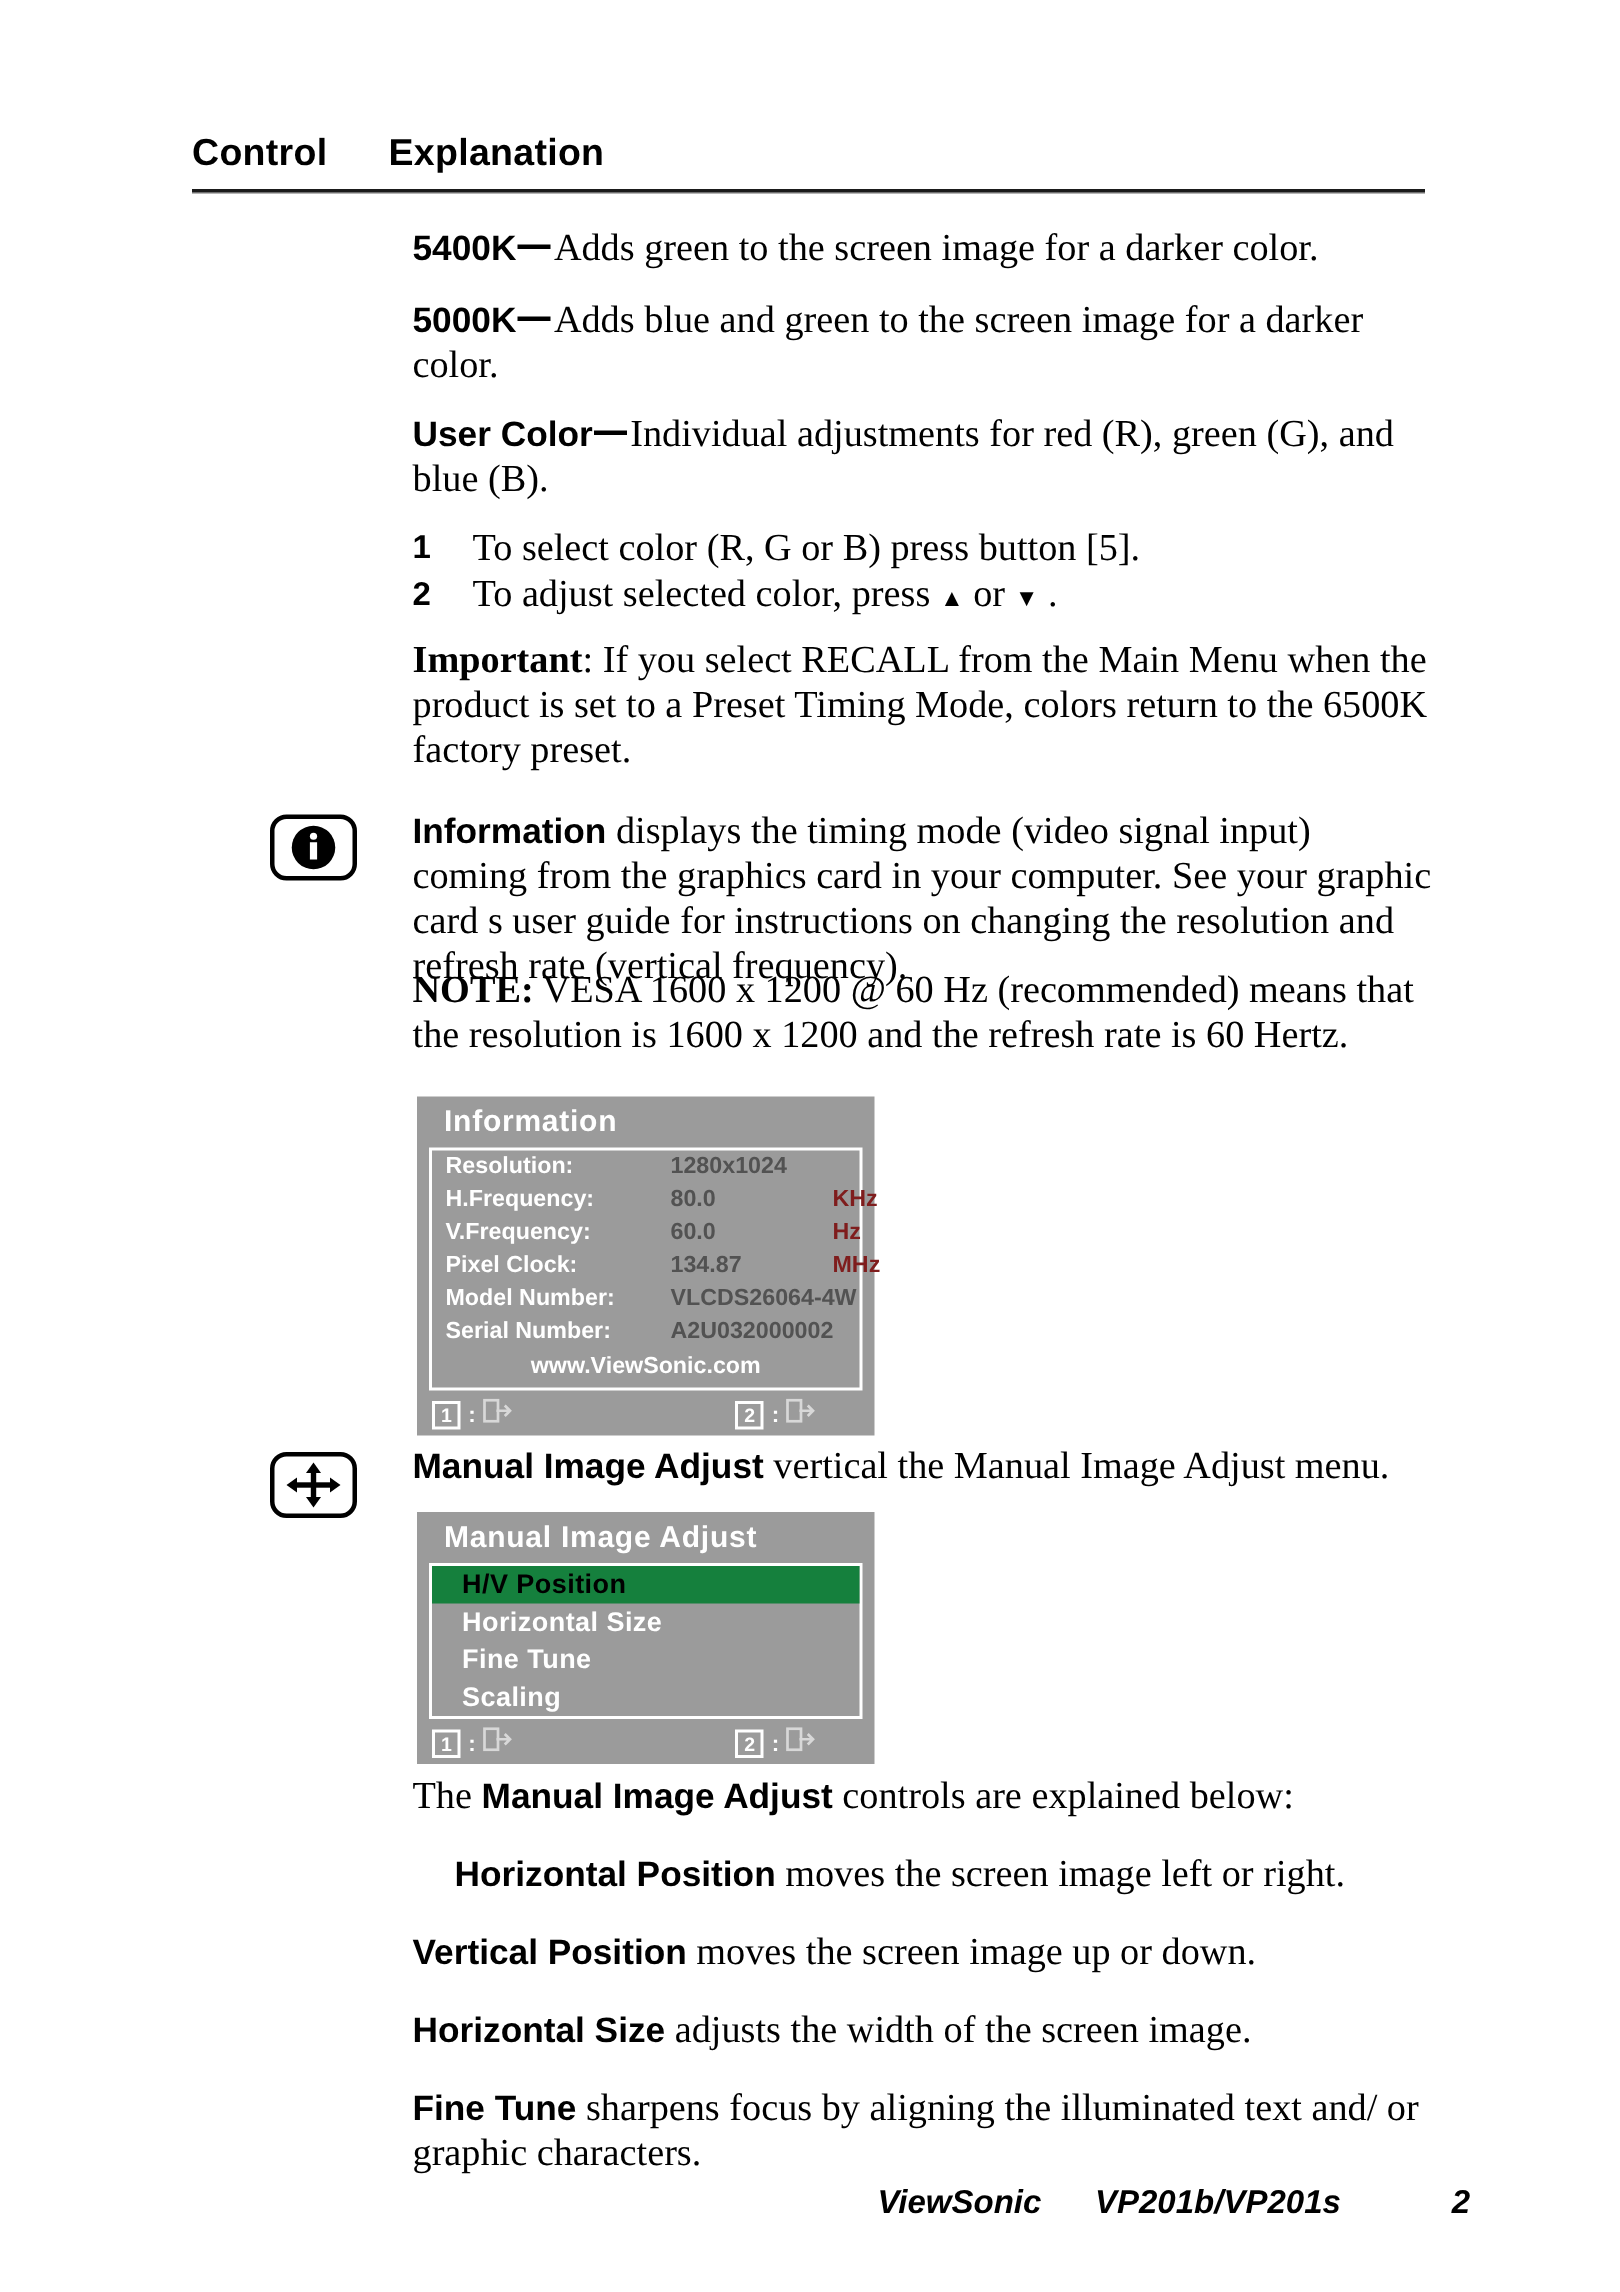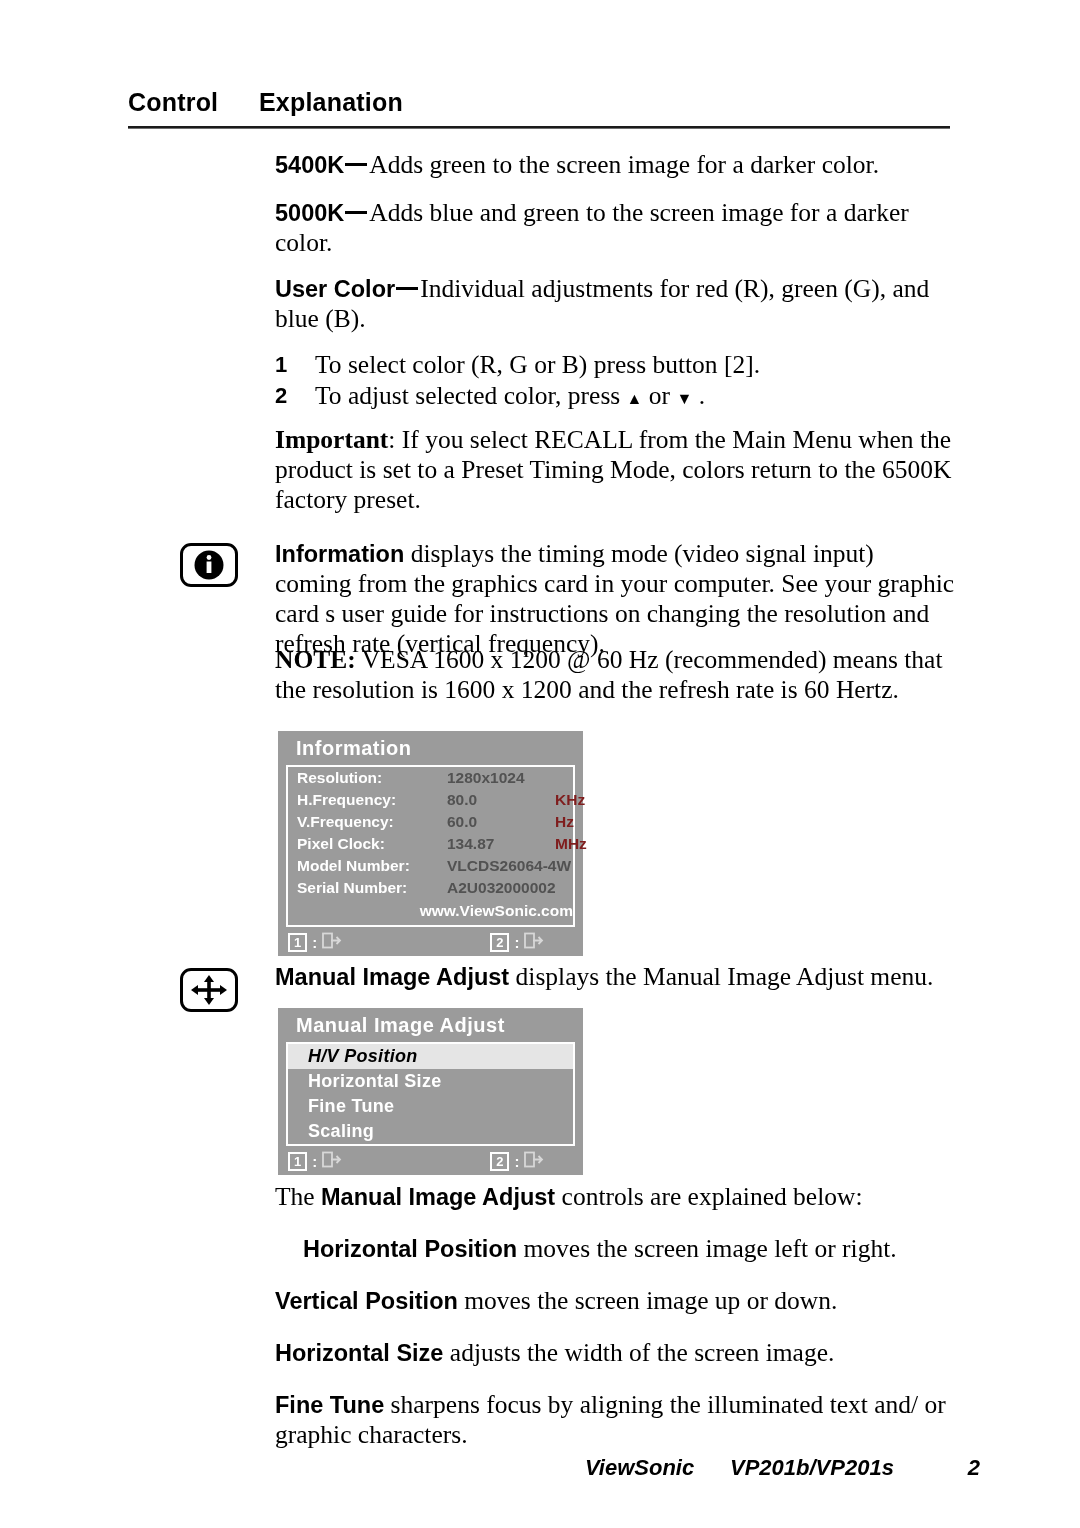--- a/index.html
+++ b/index.html
@@ -133,21 +133,21 @@
     white-space: nowrap;
   }
   .osd-label { color: #ffffff; width: 150px; flex: none; }
   .osd-value { color: #525252; width: 108px; flex: none; }
   .osd-unit  { color: #7f1d1d; }
   .osd-value.wide { width: auto; }
   .osd-www {
     color: #ffffff;
     font-weight: bold;
     font-size: 15.5px;
-    text-align: right;
+    text-align: center;
     padding: 3px 0 5px 0;
   }
   .osd-foot {
     display: flex;
     align-items: center;
     padding: 3px 10px 3px 10px;
     margin-top: 2px;
   }
   .key-box {
     display: inline-block;
@@ -163,23 +163,22 @@
 
   
   .osd-item {
     color: #ffffff;
     font-weight: bold;
     font-size: 18px;
     padding: 2px 0 2px 20px;
     letter-spacing: 0.3px;
   }
   .osd-item.selected {
-    background: #e5e5e5;
+    background: #15803d;
     color: #000000;
-    font-style: italic;
   }
 
   
   .footer {
     position: absolute;
     left: 585px;
     top: 1455px;
     width: 395px;
     display: flex;
     align-items: baseline;
@@ -209,21 +208,21 @@
   <span class="b">5000K</span><span class="emdash"></span><span>Adds blue and green to the screen image for a darker color.</span>
 </div>
 
 <div class="col" style="top:274px;">
   <span class="b">User Color</span><span class="emdash"></span><span>Individual adjustments for red (R), green (G), and blue (B).</span>
 </div>
 
 <div class="steps">
   <div class="step">
     <span class="step-num">1</span>
-    <span>To select color (R, G or B) press button [2].</span>
+    <span>To select color (R, G or B) press button [5].</span>
   </div>
   <div class="step">
     <span class="step-num">2</span>
     <span><span>To adjust selected color, press </span><span class="arrow-up"></span><span> or </span><span class="arrow-dn"></span><span> .</span></span>
   </div>
 </div>
 
 <div class="col wide" style="top:425px;">
   <span class="serif-b">Important</span><span>: If you select RECALL from the Main Menu when the product is set to a Preset Timing Mode, colors return to the 6500K factory preset.</span>
 </div>
@@ -304,21 +303,21 @@
       <rect x="24.2" y="8" width="3.6" height="22"></rect>
       <polygon points="26,4 31,11 21,11"></polygon>
       <polygon points="26,34 31,27 21,27"></polygon>
       <polygon points="8,19 15,24 15,14"></polygon>
       <polygon points="44,19 37,24 37,14"></polygon>
     </g>
   </svg>
 </div>
 
 <div class="col wide" style="top:962px;">
-  <span class="b">Manual Image Adjust</span><span> displays the Manual Image Adjust menu.</span>
+  <span class="b">Manual Image Adjust</span><span> vertical the Manual Image Adjust menu.</span>
 </div>
 
 <div class="osd" style="left:278px; top:1008px; width:305px;">
   <div class="osd-title">Manual Image Adjust</div>
   <div class="osd-frame">
     <div class="osd-item selected">H/V Position</div>
     <div class="osd-item">Horizontal Size</div>
     <div class="osd-item">Fine Tune</div>
     <div class="osd-item">Scaling</div>
   </div>

